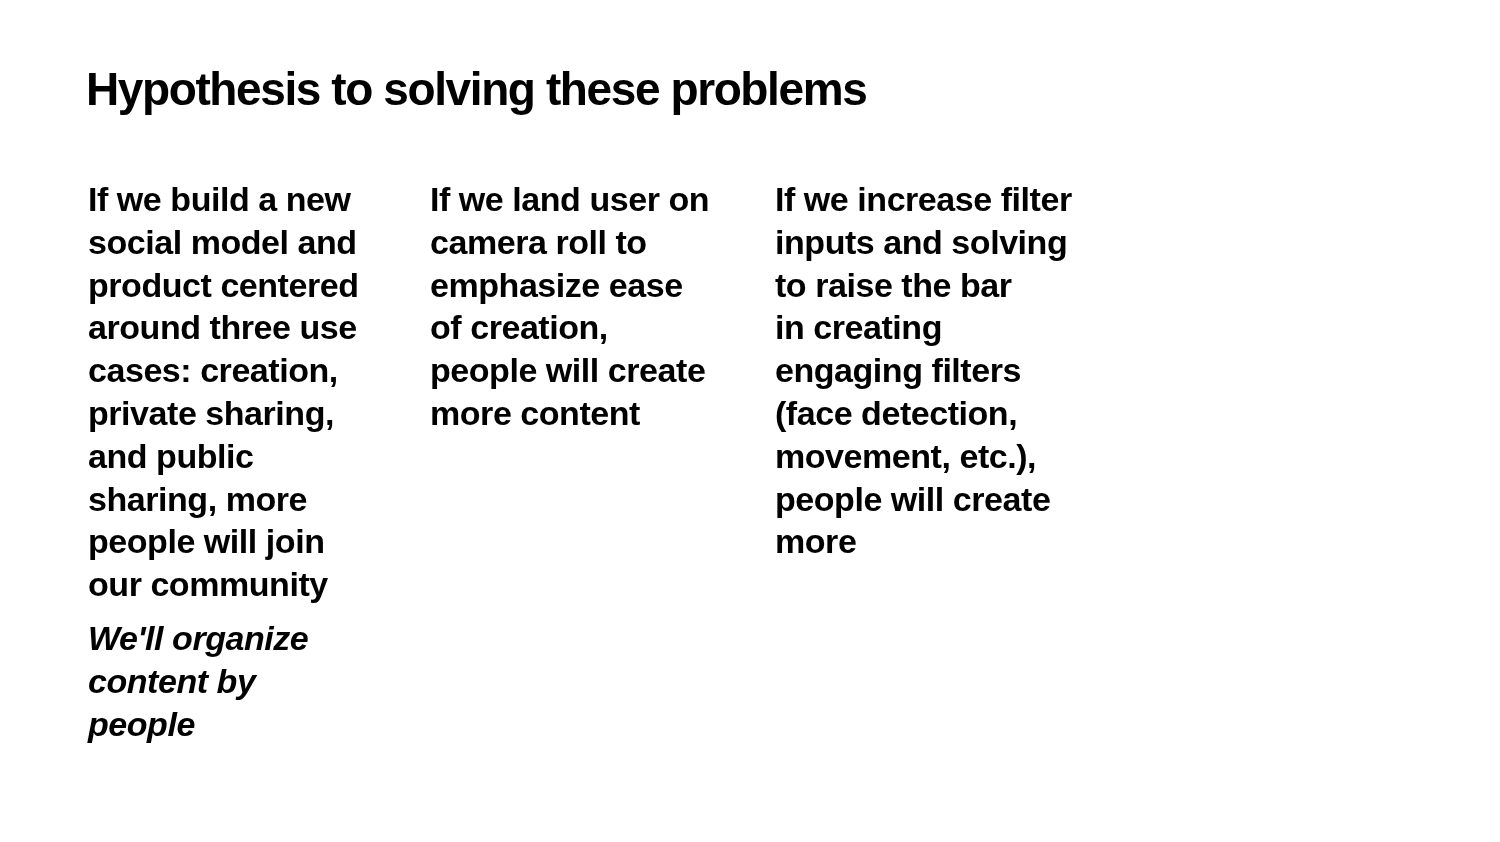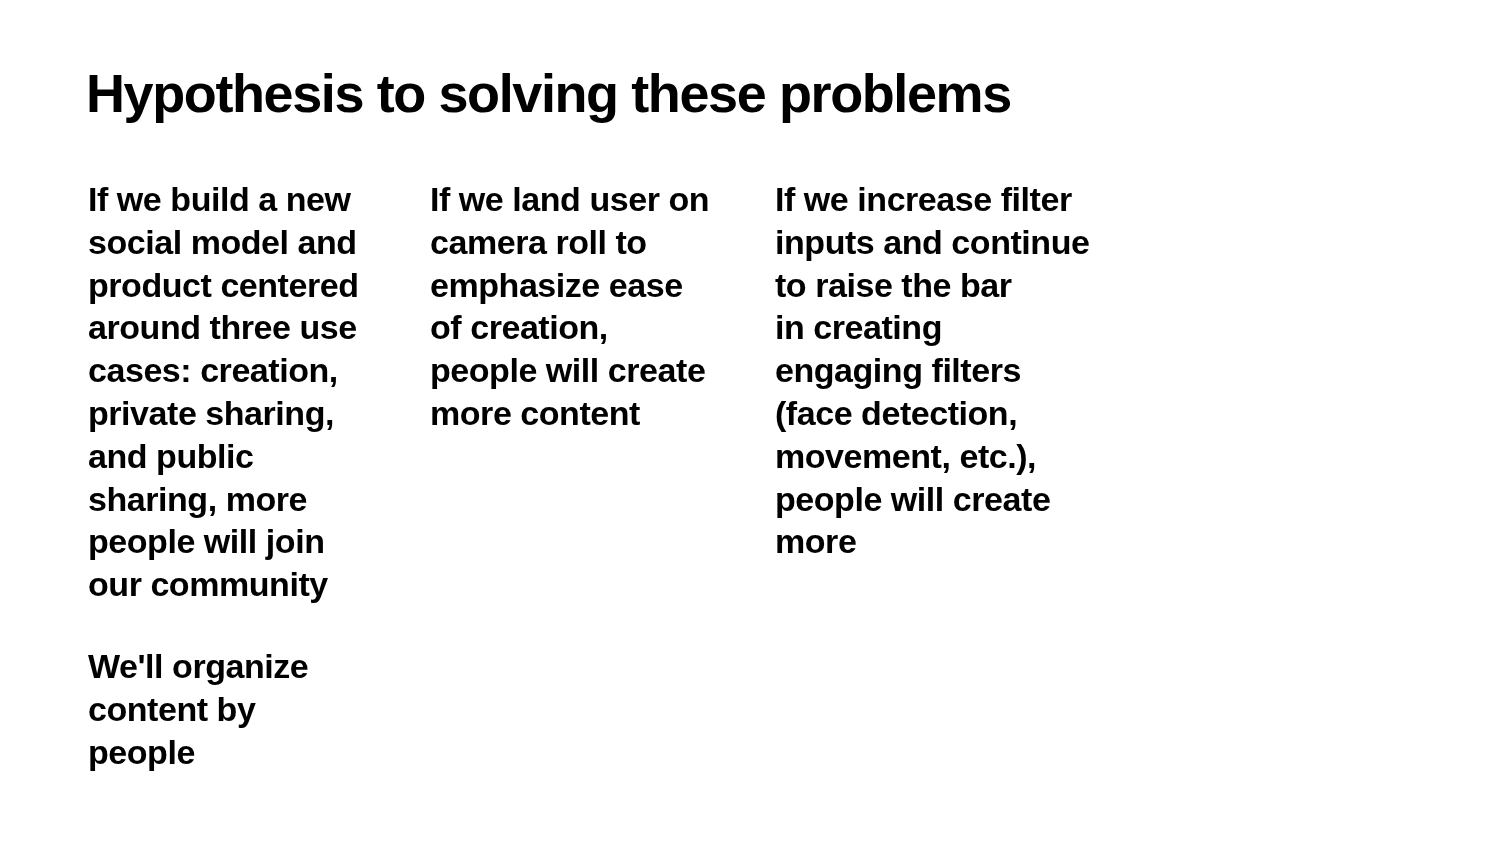--- a/index.html
+++ b/index.html
@@ -21,21 +21,21 @@
     width: 1500px;
     height: 842px;
     background: #ffffff;
     box-sizing: border-box;
   }
 
   .slide-title {
     position: absolute;
     left: 86px;
     top: 66px;
-    font-size: 54px;
+    font-size: 46px;
     line-height: 1.0;
     font-weight: 700;
     letter-spacing: -1.4px;
     white-space: nowrap;
     color: #000000;
     margin: 0;
     text-align: center;
   }
 
   .columns {
@@ -65,21 +65,22 @@
     font-weight: 700;
     letter-spacing: -0.45px;
     color: #000000;
     margin: 0;
     white-space: pre-line;
     word-break: normal;
     -webkit-font-smoothing: antialiased;
   }
 
   .para + .para {
-    margin-top: 39px;
+    margin-top: 11px;
+    font-style: italic;
   }
 </style>
 </head>
 <body>
 
 <div class="slide">
 
   <h1 class="slide-title">Hypothesis to solving these problems</h1>
 
   <div class="columns">
@@ -105,21 +106,21 @@
 camera roll to
 emphasize ease
 of creation,
 people will create
 more content</p>
     </div>
 
 
     <div class="column column-4">
       <p class="para">If we increase filter
-inputs and continue
+inputs and solving
 to raise the bar
 in creating
 engaging filters
 (face detection,
 movement, etc.),
 people will create
 more</p>
     </div>
 
   </div>

